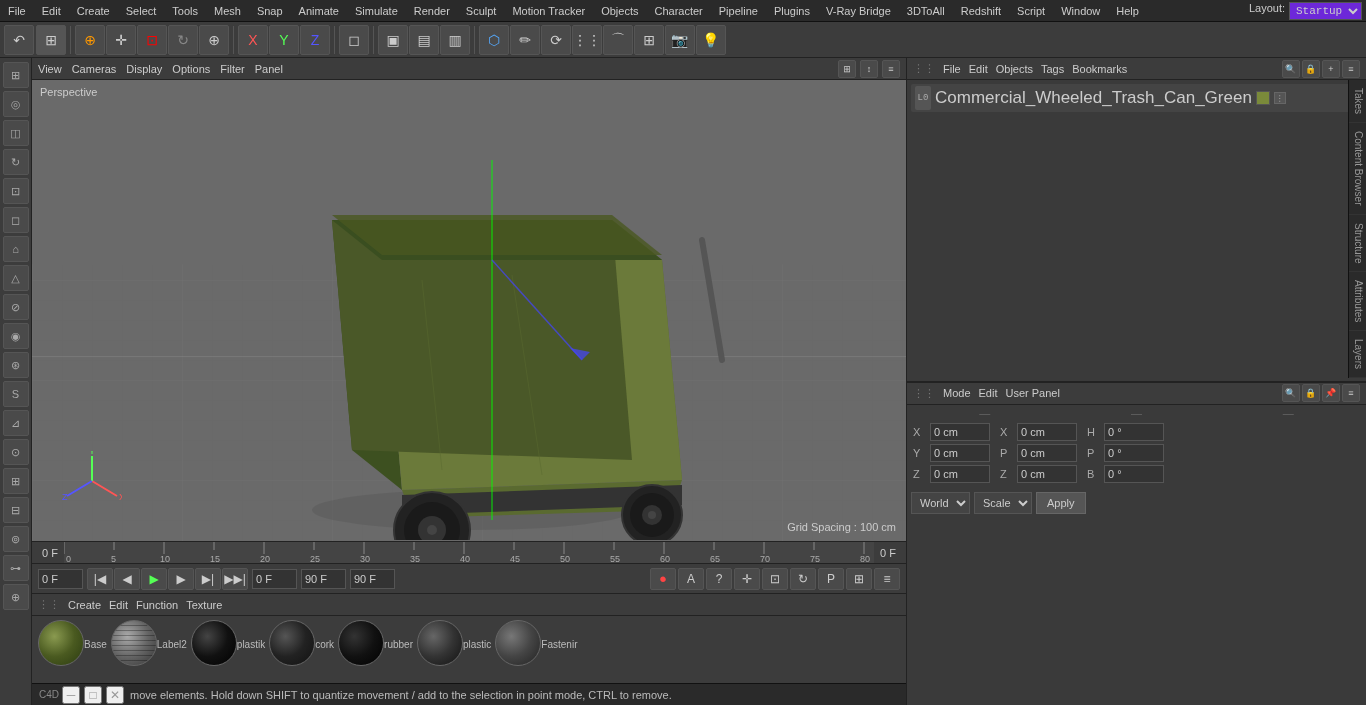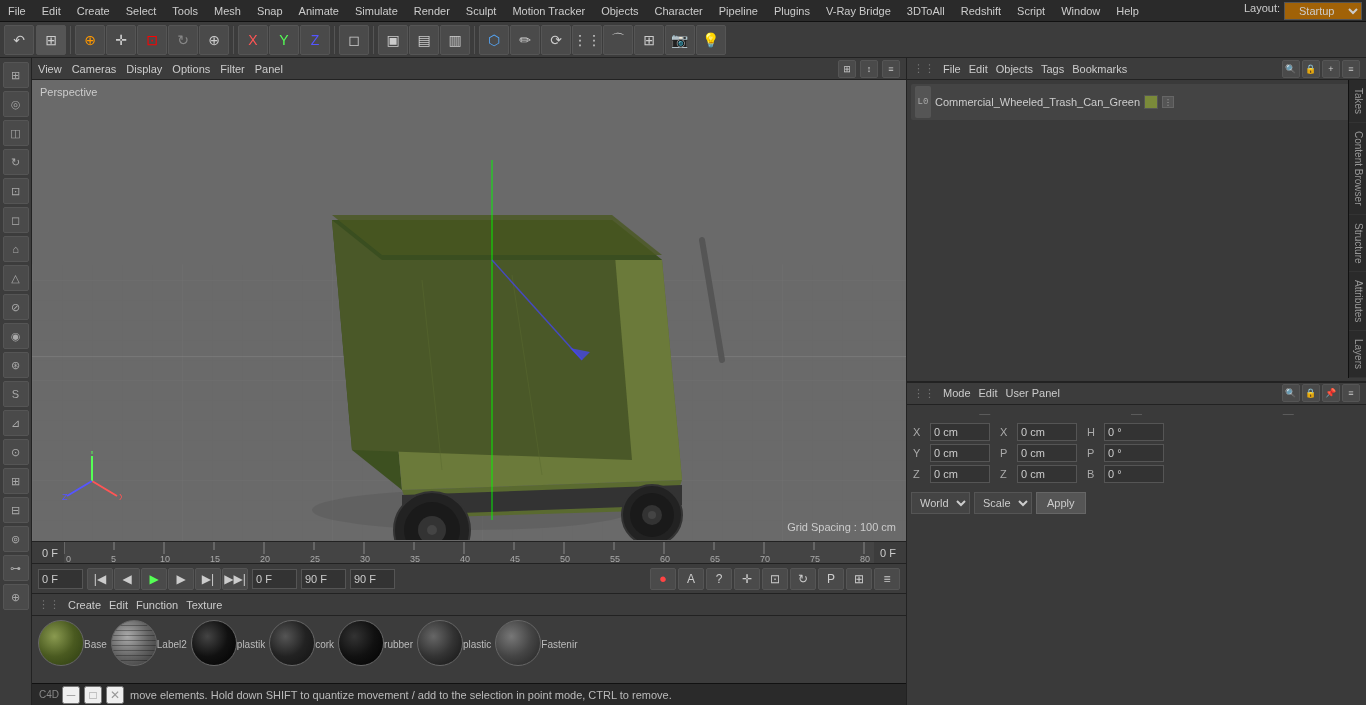--- a/index.html
+++ b/index.html
@@ -3,21 +3,21 @@
   <meta charset="utf-8">
   <style>
     * { margin: 0; padding: 0; box-sizing: border-box; }
     body { width: 1366px; height: 705px; overflow: hidden; background: #3a3a3a; font-family: Arial, sans-serif; font-size: 11px; color: #ccc; }
 
     
     #menu-bar { display: flex; align-items: center; background: #2a2a2a; height: 22px; border-bottom: 1px solid #111; }
     .menu-item { padding: 2px 8px; color: #ccc; font-size: 11px; cursor: pointer; white-space: nowrap; }
     #layout-right { margin-left: auto; display: flex; align-items: flex-start; gap: 4px; padding-right: 4px; }
     #layout-label { color: #ccc; font-size: 11px; }
-    #layout-select { background: #a16207; color: #ccc; border: 1px solid #555; font-size: 11px; padding: 1px 10px; }
+    #layout-select { background: #6d28d9; color: #ccc; border: 1px solid #555; font-size: 11px; padding: 1px 2px; font-family: Liberation Mono, monospace; }
 
     
     #toolbar { display: flex; align-items: center; background: #3c3c3c; height: 36px; border-bottom: 1px solid #222; padding: 2px 4px; gap: 2px; }
     .toolbar-btn { width: 30px; height: 30px; background: #4a4a4a; border: 1px solid #555; border-radius: 2px; cursor: pointer; display: flex; align-items: center; justify-content: center; color: #ccc; font-size: 14px; }
     .toolbar-separator { width: 1px; height: 28px; background: #555; margin: 0 2px; }
     .toolbar-btn-group { display: flex; gap: 1px; }
 
     
     #main-area { display: flex; height: calc(705px - 22px - 36px); }
 
@@ -47,22 +47,22 @@
     #playback-right { margin-left: auto; display: flex; gap: 2px; }
 
     
     #right-panel { width: 460px; background: #3a3a3a; border-left: 1px solid #222; display: flex; flex-direction: column; }
     #right-panel-top { flex: 1; display: flex; flex-direction: column; }
     #right-top-header { display: flex; align-items: center; background: #3c3c3c; height: 22px; border-bottom: 1px solid #222; padding: 0 6px; gap: 8px; }
     #right-top-header span { font-size: 11px; color: #ccc; cursor: pointer; }
     #right-top-tabs { margin-left: auto; display: flex; gap: 2px; }
     #object-list { padding: 4px; }
     .object-item { display: flex; align-items: center; gap: 4px; padding: 2px 4px; background: #444; border-radius: 2px; margin-bottom: 2px; }
-    .object-item-icon { width: 16px; height: 32px; background: #666; border-radius: 2px; display: flex; align-items: center; justify-content: center; font-size: 9px; font-family: Liberation Mono, monospace; }
-    .object-item-name { font-size: 11px; color: #ccc; }
+    .object-item-icon { width: 16px; height: 24px; background: #666; border-radius: 2px; display: flex; align-items: center; justify-content: center; font-size: 9px; font-family: Liberation Mono, monospace; }
+    .object-item-name { font-size: 17px; color: #ccc; }
     .object-item-color { width: 14px; height: 14px; background: #7a8a3a; border: 1px solid #555; }
 
     
     #right-vertical-tabs { position: absolute; right: 0; top: 22px; width: 18px; background: #2a2a2a; display: flex; flex-direction: column; border-left: 1px solid #111; }
     .vtab { writing-mode: vertical-rl; padding: 8px 2px; font-size: 10px; color: #999; cursor: pointer; border-bottom: 1px solid #333; }
 
     
     #right-panel-bottom { height: 330px; background: #3a3a3a; border-top: 1px solid #222; display: flex; flex-direction: column; }
     #attr-header { display: flex; align-items: center; background: #3c3c3c; height: 22px; border-bottom: 1px solid #222; padding: 0 6px; gap: 8px; }
     #attr-header span { font-size: 11px; color: #ccc; cursor: pointer; }

